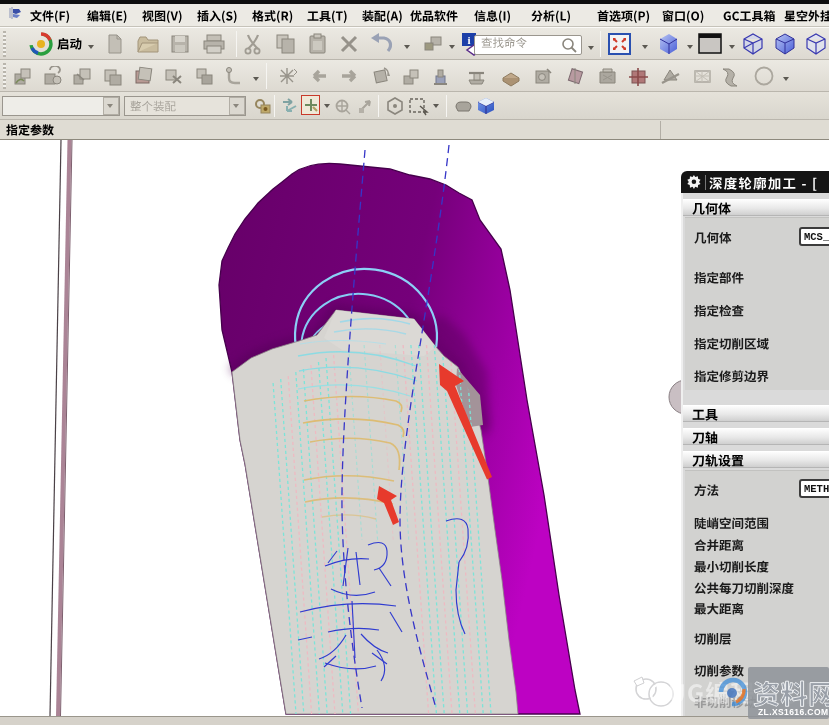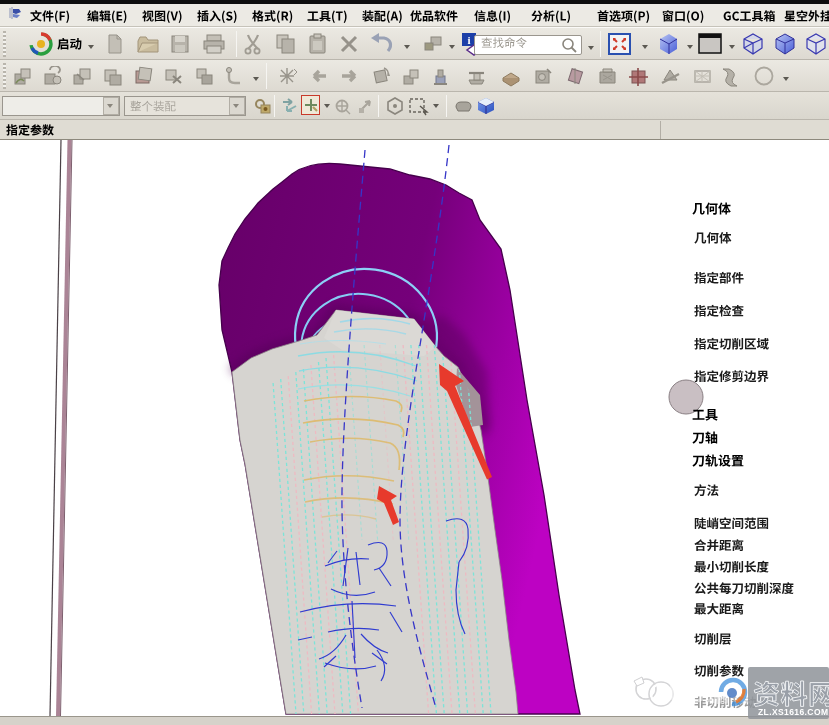--- a/index.html
+++ b/index.html
@@ -361,20 +361,37 @@
       <path d="M3,7 L11,3 L19,7 L19,15 L11,19 L3,15 Z" fill="url(#cb2)"></path>
       <path d="M3,7 L11,11 L19,7 M11,11 L11,19" stroke="#2a2a8a" fill="none"></path>
       <path d="M3,7 L11,3 L19,7 L11,11 Z" fill="#e8f0fa"></path>
       <defs>
         <linearGradient id="cb2" x1="0" y1="0" x2="1" y2="1">
           <stop offset="0" stop-color="#7a9ae8"></stop>
           <stop offset="1" stop-color="#2a50c0"></stop>
         </linearGradient>
       </defs>
     </svg>
+    <div style="position:absolute;left:681px;top:171px;width:148px;height:545px">
+      <div style="position:absolute;left:0;top:0;width:148px;height:22px;background:#151515;border-radius:6px 0 0 0"></div>
+      <svg style="position:absolute;left:5px;top:3px" width="16" height="16">
+        <path d="M8,1 L9.5,3.5 L12.5,2.5 L12.7,5.5 L15.5,6.5 L13.8,9 L15.5,11.5 L12.7,12.5 L12.5,15.5 L9.5,14.5 L8,17 L6.5,14.5 L3.5,15.5 L3.3,12.5 L0.5,11.5 L2.2,9 L0.5,6.5 L3.3,5.5 L3.5,2.5 L6.5,3.5 Z" fill="#f2f2f2" transform="scale(0.88) translate(1,0)"></path>
+        <circle cx="8" cy="8.9" r="2.6" fill="#151515" transform="scale(0.88) translate(1,0)"></circle>
+      </svg>
+      <div style="position:absolute;left:24px;top:4px;width:1px;height:15px;background:#777"></div>
+      <div style="position:absolute;left:0;top:22px;width:148px;height:523px;background:#dadada;border-left:2px solid #efefef"></div>
+      <div style="position:absolute;left:2px;top:28px;width:146px;height:17px;background:linear-gradient(180deg,#fdfdfd,#e8e8e8 55%,#cfcfcf);border-top:1px solid #fff;border-bottom:1px solid #b5b5b5"></div>
+      <div style="position:absolute;left:4px;top:46px;width:144px;height:173px;background:#d2d2d0;border-top:1px solid #c2c2c0"></div>
+      <div style="position:absolute;left:2px;top:234px;width:146px;height:17px;background:linear-gradient(180deg,#fdfdfd,#e8e8e8 55%,#cfcfcf);border-top:1px solid #fff;border-bottom:1px solid #b5b5b5"></div>
+      <div style="position:absolute;left:2px;top:257px;width:146px;height:17px;background:linear-gradient(180deg,#fdfdfd,#e8e8e8 55%,#cfcfcf);border-top:1px solid #fff;border-bottom:1px solid #b5b5b5"></div>
+      <div style="position:absolute;left:2px;top:280px;width:146px;height:17px;background:linear-gradient(180deg,#fdfdfd,#e8e8e8 55%,#cfcfcf);border-top:1px solid #fff;border-bottom:1px solid #b5b5b5"></div>
+      <div style="position:absolute;left:4px;top:299px;width:144px;height:246px;background:#d2d2d0;border-top:1px solid #c2c2c0"></div>
+      <div style="position:absolute;left:118px;top:56px;width:36px;height:19px;background:#fff;border:2px solid #3c3c3c;border-radius:3px;font:bold 10.5px 'Liberation Mono',monospace;color:#111;padding:2px 0 0 3px">MCS_</div>
+      <div style="position:absolute;left:118px;top:308px;width:36px;height:19px;background:#fff;border:2px solid #3c3c3c;border-radius:3px;font:bold 10.5px 'Liberation Mono',monospace;color:#111;padding:2px 0 0 3px">METH</div>
+    </div>
     <svg class="ly" width="829" height="725" viewBox="0 0 829 725">
       <path d="M34.9 10.6C35.2 11.2 35.5 11.8 35.6 12.3H30.5V13.7H32.4C33.1 15.4 33.9 16.9 35 18.1C33.7 19 32.2 19.7 30.3 20.2C30.6 20.5 31 21.2 31.2 21.6C33.1 21 34.7 20.2 36.1 19.1C37.3 20.2 38.9 21 40.8 21.5C41 21.1 41.4 20.5 41.7 20.1C39.9 19.7 38.4 19 37.2 18.1C38.2 16.9 39.1 15.5 39.7 13.7H41.5V12.3H36.3L37.3 12C37.2 11.5 36.8 10.7 36.5 10.2ZM36.1 17.1C35.2 16.1 34.4 15 33.9 13.7H38.1C37.6 15.1 36.9 16.2 36.1 17.1Z M45.8 16.1V17.5H49V21.6H50.5V17.5H53.6V16.1H50.5V14H53V12.6H50.5V10.5H49V12.6H48.1C48.2 12.2 48.3 11.7 48.4 11.2L47 11C46.7 12.4 46.2 14 45.6 14.9C45.9 15.1 46.5 15.4 46.8 15.6C47.1 15.2 47.4 14.6 47.6 14H49V16.1ZM44.9 10.3C44.3 12.1 43.3 13.8 42.2 14.9C42.5 15.2 42.9 16 43 16.4C43.2 16.1 43.5 15.8 43.7 15.5V21.6H45.1V13.4C45.5 12.5 45.9 11.6 46.3 10.8Z M56.8 22.9 57.9 22.5C56.9 20.7 56.4 18.7 56.4 16.7C56.4 14.8 56.9 12.7 57.9 11L56.8 10.5C55.7 12.4 55 14.3 55 16.7C55 19.1 55.7 21.1 56.8 22.9Z M59.6 20.5H61.4V16.9H64.6V15.4H61.4V13.1H65.1V11.6H59.6Z M67.3 22.9C68.4 21.1 69.1 19.1 69.1 16.7C69.1 14.3 68.4 12.4 67.3 10.5L66.2 11C67.2 12.7 67.6 14.8 67.6 16.7C67.6 18.7 67.2 20.7 66.2 22.5Z" fill="#000"></path>
       <path d="M87.7 15.5C87.9 15.4 88.2 15.4 89.1 15.3C88.7 15.8 88.4 16.3 88.3 16.5C87.9 16.9 87.7 17.2 87.4 17.3C87.5 17.6 87.7 18.2 87.8 18.5C88.1 18.3 88.5 18.1 91.1 17.5C91 17.2 91 16.7 91 16.4L89.5 16.7C90.3 15.7 91 14.5 91.5 13.4L90.4 12.7C90.2 13.2 90 13.6 89.8 14L88.9 14.1C89.6 13.1 90.2 11.9 90.6 10.7L89.2 10.3C88.9 11.7 88.2 13.2 87.9 13.6C87.7 14 87.5 14.2 87.3 14.3C87.4 14.6 87.6 15.3 87.7 15.5ZM94.1 10.6C94.2 10.9 94.3 11.2 94.5 11.5H91.8V14.1C91.8 15.6 91.8 17.6 91.2 19.3L90.9 18.3C89.6 18.8 88.2 19.3 87.3 19.7L87.7 21L91.1 19.4C91 19.8 90.8 20.2 90.6 20.6C90.9 20.7 91.4 21.2 91.6 21.4C92.3 20.4 92.7 19.1 92.9 17.8V21.5H94V18.9H94.5V21.2H95.4V18.9H95.9V21.2H96.7V18.9H97.2V20.3C97.2 20.4 97.2 20.5 97.2 20.5C97.1 20.5 96.9 20.5 96.8 20.5C96.9 20.7 97 21.2 97 21.5C97.5 21.5 97.8 21.4 98 21.3C98.3 21.1 98.3 20.8 98.3 20.4V15.4H93.1L93.1 14.7H98.1V11.5H96C95.9 11.1 95.7 10.6 95.5 10.2ZM94.5 16.6V17.8H94V16.6ZM95.4 16.6H95.9V17.8H95.4ZM96.7 16.6H97.2V17.8H96.7ZM93.1 12.7H96.8V13.6H93.1Z M105.9 11.7H108.4V12.4H105.9ZM104.6 10.7V13.4H109.8V10.7ZM99.9 16.8C100 16.7 100.4 16.6 100.8 16.6H101.7V17.9C100.8 18.1 100 18.2 99.3 18.3L99.6 19.7L101.7 19.3V21.5H103.1V19L104.1 18.8L104 17.6L103.1 17.7V16.6H103.8V15.3H103.1V13.6H101.7V15.3H101.1C101.4 14.6 101.7 13.8 101.9 13H104V11.6H102.3C102.4 11.3 102.4 10.9 102.5 10.6L101.1 10.3C101.1 10.7 101 11.2 100.9 11.6H99.5V13H100.6C100.4 13.7 100.2 14.4 100.1 14.6C99.9 15.1 99.7 15.5 99.4 15.6C99.6 15.9 99.8 16.5 99.9 16.8ZM108.3 15.1V15.7H105.9V15.1ZM103.7 19.3 104 20.6 108.3 20.2V21.6H109.7V20.1L110.6 20L110.6 18.8L109.7 18.9V15.1H110.5V13.9H104V15.1H104.6V19.3ZM108.3 16.8V17.4H105.9V16.8ZM108.3 18.4V19L105.9 19.2V18.4Z M113.8 22.9 114.9 22.5C113.9 20.7 113.4 18.7 113.4 16.7C113.4 14.8 113.9 12.7 114.9 11L113.8 10.5C112.7 12.4 112 14.3 112 16.7C112 19.1 112.7 21.1 113.8 22.9Z M116.6 20.5H122.2V19H118.4V16.6H121.5V15.1H118.4V13.1H122.1V11.6H116.6Z M124.6 22.9C125.8 21.1 126.4 19.1 126.4 16.7C126.4 14.3 125.8 12.4 124.6 10.5L123.5 11C124.5 12.7 125 14.8 125 16.7C125 18.7 124.5 20.7 123.5 22.5Z" fill="#000"></path>
       <path d="M147.2 10.8V17.2H148.6V12.1H151.7V17.2H153.1V10.8ZM149.4 12.8V14.7C149.4 16.5 149.1 18.9 146.1 20.5C146.3 20.7 146.8 21.3 147 21.6C148.5 20.8 149.4 19.8 150 18.6V20.1C150 21.1 150.4 21.4 151.3 21.4H152.2C153.4 21.4 153.6 20.8 153.7 19C153.4 18.9 152.9 18.7 152.6 18.4C152.5 20 152.5 20.4 152.2 20.4H151.6C151.4 20.4 151.3 20.3 151.3 19.9V17.2H150.5C150.7 16.3 150.8 15.5 150.8 14.7V12.8ZM143.6 10.9C143.9 11.3 144.3 11.9 144.5 12.3H142.6V13.6H145.2C144.5 15 143.4 16.3 142.3 17C142.5 17.3 142.8 18.1 142.9 18.5C143.2 18.2 143.6 17.9 143.9 17.6V21.6H145.3V16.9C145.6 17.3 145.9 17.8 146.1 18.2L147 17C146.8 16.8 146.1 15.9 145.6 15.4C146.1 14.6 146.6 13.7 146.9 12.8L146.1 12.3L145.9 12.3H145L145.8 11.8C145.6 11.4 145.1 10.8 144.7 10.3Z M154.9 10.8V21.6H156.2V21.1H163.7V21.6H165.2V10.8ZM157.2 18.8C158.8 19 160.8 19.5 162 19.9H156.2V16.3C156.4 16.6 156.7 17 156.8 17.3C157.4 17.1 158.1 16.9 158.7 16.7L158.3 17.3C159.3 17.5 160.6 17.9 161.3 18.3L161.9 17.4C161.2 17.1 160.1 16.7 159.1 16.5C159.4 16.4 159.8 16.2 160.1 16.1C161 16.5 162 16.9 163.1 17.1C163.2 16.9 163.5 16.5 163.7 16.2V19.9H162.1L162.7 18.9C161.5 18.5 159.5 18.1 157.8 17.9ZM158.8 12.1C158.3 12.9 157.3 13.8 156.3 14.3C156.6 14.5 157 15 157.2 15.2C157.5 15 157.7 14.9 158 14.7C158.2 14.9 158.5 15.1 158.8 15.3C158 15.7 157.1 15.9 156.2 16.1V12.1ZM159 12.1H163.7V16C162.9 15.9 162 15.7 161.3 15.4C162.1 14.8 162.8 14.1 163.3 13.4L162.5 12.9L162.3 13H159.6C159.8 12.8 159.9 12.6 160 12.4ZM160 14.8C159.6 14.6 159.2 14.3 158.9 14H161.2C160.9 14.3 160.5 14.6 160 14.8Z M168.8 22.9 169.9 22.5C168.9 20.7 168.4 18.7 168.4 16.7C168.4 14.8 168.9 12.7 169.9 11L168.8 10.5C167.7 12.4 167 14.3 167 16.7C167 19.1 167.7 21.1 168.8 22.9Z M173.2 20.5H175.3L178 11.6H176.2L175.1 15.9C174.8 16.9 174.6 17.8 174.3 18.8H174.3C174 17.8 173.8 16.9 173.5 15.9L172.3 11.6H170.5Z M179.7 22.9C180.8 21.1 181.5 19.1 181.5 16.7C181.5 14.3 180.8 12.4 179.7 10.5L178.6 11C179.6 12.7 180.1 14.8 180.1 16.7C180.1 18.7 179.6 20.7 178.6 22.5Z" fill="#000"></path>
       <path d="M205.9 17.4V18.6H206.8V19.8H205.6V14.4H208.5V13.1H205.6V12C206.5 11.8 207.4 11.7 208.1 11.5L207.4 10.3C205.9 10.7 203.7 11 201.7 11.1C201.9 11.4 202 11.9 202.1 12.3C202.8 12.2 203.5 12.2 204.3 12.1V13.1H201.4V14.4H204.3V19.8H202.9V18.6H203.9V17.4H202.9V16.3C203.3 16.2 203.7 16.1 204.1 16L203.5 14.8C203 15 202.3 15.3 201.7 15.5V21.6H202.9V21.1H206.8V21.6H208.1V15.2H205.9V16.4H206.8V17.4ZM198.7 10.3V12.6H197.5V13.9H198.7V16.1L197.3 16.4L197.6 17.8L198.7 17.5V20C198.7 20.1 198.6 20.2 198.5 20.2C198.4 20.2 198 20.2 197.7 20.2C197.8 20.5 198 21.1 198 21.5C198.7 21.5 199.2 21.4 199.6 21.2C200 21 200 20.6 200 20V17.2L201.2 16.8L201.1 15.5L200 15.8V13.9H201V12.6H200V10.3Z M212.3 11.6C213 12.1 213.6 12.8 214.1 13.5C213.4 16.7 212 19 209.4 20.3C209.8 20.5 210.4 21.1 210.7 21.4C212.9 20.2 214.4 18.1 215.3 15.4C216.5 17.6 217.6 20.1 220 21.5C220.1 21 220.5 20.2 220.7 19.8C216.9 17.4 217 13.2 213.2 10.4Z M223.8 22.9 224.9 22.5C223.9 20.7 223.4 18.7 223.4 16.7C223.4 14.8 223.9 12.7 224.9 11L223.8 10.5C222.7 12.4 222 14.3 222 16.7C222 19.1 222.7 21.1 223.8 22.9Z M229.3 20.7C231.3 20.7 232.5 19.4 232.5 18C232.5 16.7 231.8 16 230.8 15.6L229.6 15.1C228.8 14.8 228.2 14.5 228.2 13.9C228.2 13.3 228.7 13 229.5 13C230.2 13 230.8 13.3 231.4 13.7L232.3 12.6C231.5 11.9 230.5 11.5 229.5 11.5C227.7 11.5 226.4 12.6 226.4 14C226.4 15.3 227.3 16 228.2 16.4L229.4 16.9C230.2 17.2 230.7 17.5 230.7 18.1C230.7 18.7 230.2 19.1 229.3 19.1C228.5 19.1 227.7 18.7 227.1 18.1L226 19.4C226.9 20.2 228.1 20.7 229.3 20.7Z M234.7 22.9C235.9 21.1 236.5 19.1 236.5 16.7C236.5 14.3 235.9 12.4 234.7 10.5L233.6 11C234.7 12.7 235.1 14.8 235.1 16.7C235.1 18.7 234.7 20.7 233.6 22.5Z" fill="#000"></path>
       <path d="M259.1 12.8H261.1C260.8 13.3 260.5 13.8 260.1 14.3C259.7 13.8 259.3 13.4 259.1 12.9ZM254.1 10.3V12.8H252.5V14.1H254C253.7 15.6 253 17.2 252.3 18.2C252.5 18.5 252.8 19.1 252.9 19.5C253.4 18.8 253.8 18 254.1 17V21.6H255.5V16C255.7 16.4 256 16.9 256.1 17.2L256.2 17C256.5 17.3 256.7 17.7 256.9 18L257.5 17.7V21.6H258.8V21.2H261.3V21.5H262.7V17.6L262.9 17.7C263.1 17.3 263.5 16.8 263.8 16.5C262.8 16.2 261.9 15.7 261.1 15.2C261.9 14.3 262.5 13.2 262.9 11.9L262 11.5L261.8 11.6H259.8C260 11.3 260.1 11 260.2 10.7L258.9 10.3C258.4 11.5 257.7 12.6 256.8 13.4V12.8H255.5V10.3ZM258.8 19.9V18.3H261.3V19.9ZM258.8 17.1C259.2 16.8 259.7 16.5 260.1 16.1C260.6 16.4 261 16.8 261.6 17.1ZM258.3 14C258.5 14.4 258.8 14.8 259.2 15.1C258.4 15.8 257.5 16.3 256.5 16.6L256.9 16.1C256.7 15.8 255.8 14.7 255.5 14.4V14.1H256.5C256.8 14.4 257.2 14.7 257.4 14.9C257.7 14.6 258 14.3 258.3 14Z M270.5 10.3C270.5 11 270.5 11.7 270.6 12.4H264.6V13.8H270.6C270.9 18 271.8 21.6 273.9 21.6C275 21.6 275.5 21 275.7 18.7C275.3 18.6 274.8 18.2 274.5 17.9C274.4 19.4 274.3 20.1 274 20.1C273.1 20.1 272.4 17.3 272.1 13.8H275.4V12.4H274.3L275.1 11.6C274.8 11.2 274.1 10.7 273.5 10.3L272.6 11.1C273 11.5 273.6 12 274 12.4H272.1C272.1 11.7 272.1 11 272.1 10.3ZM264.6 19.8 265 21.2C266.6 20.9 268.7 20.5 270.7 20L270.6 18.8L268.3 19.2V16.5H270.3V15.1H265.1V16.5H266.9V19.4C266 19.6 265.2 19.7 264.6 19.8Z M278.8 22.9 279.9 22.5C278.9 20.7 278.4 18.7 278.4 16.7C278.4 14.8 278.9 12.7 279.9 11L278.8 10.5C277.7 12.4 277 14.3 277 16.7C277 19.1 277.7 21.1 278.8 22.9Z M283.4 15.7V13H284.6C285.7 13 286.3 13.3 286.3 14.3C286.3 15.3 285.7 15.7 284.6 15.7ZM286.5 20.5H288.4L286.4 16.9C287.4 16.5 288.1 15.6 288.1 14.3C288.1 12.3 286.6 11.6 284.7 11.6H281.6V20.5H283.4V17.1H284.6Z M290.4 22.9C291.6 21.1 292.2 19.1 292.2 16.7C292.2 14.3 291.6 12.4 290.4 10.5L289.3 11C290.4 12.7 290.8 14.8 290.8 16.7C290.8 18.7 290.4 20.7 289.3 22.5Z" fill="#000"></path>
       <path d="M307.5 19.3V20.7H318.5V19.3H313.8V13.1H317.8V11.5H308.2V13.1H312.1V19.3Z M321.4 10.9V17.7H319.5V19H322.5C321.7 19.5 320.4 20.2 319.3 20.5C319.7 20.8 320.2 21.3 320.4 21.6C321.6 21.2 323.1 20.4 324.1 19.7L323 19H326.7L326 19.7C327.3 20.3 328.7 21.1 329.5 21.6L330.7 20.5C329.9 20.1 328.7 19.5 327.5 19H330.5V17.7H328.7V10.9ZM322.8 17.7V17H327.2V17.7ZM322.8 13.7H327.2V14.3H322.8ZM322.8 12.7V12H327.2V12.7ZM322.8 15.3H327.2V16H322.8Z M333.8 22.9 334.9 22.5C333.9 20.7 333.4 18.7 333.4 16.7C333.4 14.8 333.9 12.7 334.9 11L333.8 10.5C332.7 12.4 332 14.3 332 16.7C332 19.1 332.7 21.1 333.8 22.9Z M338.4 20.5H340.2V13.1H342.7V11.6H335.9V13.1H338.4Z M344.8 22.9C345.9 21.1 346.6 19.1 346.6 16.7C346.6 14.3 345.9 12.4 344.8 10.5L343.7 11C344.7 12.7 345.1 14.8 345.1 16.7C345.1 18.7 344.7 20.7 343.7 22.5Z" fill="#000"></path>
       <path d="M362.6 11.7C363.1 12 363.8 12.6 364.1 13L364.9 12.1C364.6 11.7 363.9 11.2 363.4 10.9ZM367 16.1 367.2 16.6H362.5V17.7H366.1C365.1 18.3 363.7 18.8 362.3 19C362.6 19.3 362.9 19.8 363.1 20.1C363.7 19.9 364.3 19.8 364.9 19.5V19.7C364.9 20.3 364.5 20.5 364.2 20.6C364.4 20.8 364.6 21.4 364.6 21.7C364.9 21.5 365.4 21.4 368.8 20.7C368.8 20.4 368.9 19.9 368.9 19.5L366.3 20V18.9C366.9 18.6 367.5 18.2 367.9 17.8C368.9 19.8 370.4 21 372.9 21.5C373 21.1 373.4 20.6 373.7 20.3C372.7 20.2 371.8 19.9 371.1 19.5C371.7 19.2 372.4 18.8 373 18.4L372.1 17.7H373.5V16.6H368.9C368.8 16.3 368.6 16 368.4 15.7ZM370.2 18.8C369.8 18.5 369.5 18.1 369.3 17.7H371.9C371.4 18.1 370.7 18.5 370.2 18.8ZM369.3 10.3V11.7H366.7V12.9H369.3V14.4H367V15.6H373.1V14.4H370.7V12.9H373.4V11.7H370.7V10.3ZM362.3 14.4 362.8 15.6C363.5 15.3 364.2 15 365 14.7V16.1H366.3V10.3H365V13.4C364 13.8 363 14.2 362.3 14.4Z M380.4 10.9V12.2H383.8V14.5H380.5V19.5C380.5 21 380.9 21.4 382.2 21.4C382.5 21.4 383.6 21.4 383.9 21.4C385.2 21.4 385.6 20.8 385.7 18.8C385.3 18.7 384.7 18.4 384.4 18.2C384.3 19.8 384.3 20.1 383.8 20.1C383.6 20.1 382.7 20.1 382.4 20.1C382 20.1 381.9 20 381.9 19.5V15.9H383.8V16.6H385.2V10.9ZM375.8 18.8H378.6V19.6H375.8ZM375.8 17.8V16.9C376 17 376.2 17.2 376.3 17.3C376.9 16.7 377 15.8 377 15.1V14.2H377.4V16.1C377.4 16.8 377.6 17 378.1 17C378.2 17 378.4 17 378.5 17H378.6V17.8ZM374.5 10.7V12H376.1V13H374.7V21.5H375.8V20.8H378.6V21.3H379.8V13H378.5V12H380V10.7ZM377.1 13V12H377.5V13ZM375.8 16.9V14.2H376.4V15.1C376.4 15.7 376.3 16.3 375.8 16.9ZM378.1 14.2H378.6V16.3L378.6 16.3C378.5 16.3 378.5 16.3 378.4 16.3C378.4 16.3 378.2 16.3 378.2 16.3C378.1 16.3 378.1 16.3 378.1 16.1Z M388.8 22.9 389.9 22.5C388.9 20.7 388.4 18.7 388.4 16.7C388.4 14.8 388.9 12.7 389.9 11L388.8 10.5C387.7 12.4 387 14.3 387 16.7C387 19.1 387.7 21.1 388.8 22.9Z M390.5 20.5H392.3L392.9 18.2H395.8L396.4 20.5H398.3L395.4 11.6H393.3ZM393.3 16.8 393.6 15.9C393.8 14.9 394.1 13.9 394.3 13H394.4C394.6 13.9 394.9 14.9 395.1 15.9L395.4 16.8Z M399.9 22.9C401.1 21.1 401.7 19.1 401.7 16.7C401.7 14.3 401.1 12.4 399.9 10.5L398.9 11C399.9 12.7 400.3 14.8 400.3 16.7C400.3 18.7 399.9 20.7 398.9 22.5Z" fill="#000"></path>
       <path d="M417.5 15.1V19.5C417.5 20.8 417.8 21.3 419 21.3C419.2 21.3 419.9 21.3 420.1 21.3C421.2 21.3 421.5 20.7 421.7 18.7C421.3 18.6 420.7 18.4 420.4 18.1C420.3 19.7 420.3 20 420 20C419.9 20 419.3 20 419.2 20C419 20 418.9 19.9 418.9 19.5V15.1ZM418.4 11.3C418.9 11.8 419.6 12.6 419.9 13.1H417.4C417.4 12.2 417.4 11.4 417.4 10.5H416C416 11.4 416 12.2 416 13.1H413.5V14.4H415.9C415.7 17 415.1 19.1 413.1 20.5C413.5 20.7 413.9 21.2 414.1 21.6C416.4 20 417.1 17.4 417.3 14.4H421.5V13.1H419.9L421 12.3C420.6 11.8 419.9 11.1 419.4 10.6ZM412.9 10.3C412.3 12.1 411.3 13.8 410.3 14.9C410.5 15.2 410.9 16 411 16.3C411.3 16.1 411.5 15.8 411.7 15.6V21.6H413.1V13.4C413.6 12.6 414 11.6 414.3 10.8Z M425.9 12.2H430.1V13.8H425.9ZM424.5 10.8V15.1H431.6V10.8ZM422.8 16.1V21.6H424.2V21H426V21.5H427.4V16.1ZM424.2 19.6V17.5H426V19.6ZM428.4 16.1V21.6H429.8V21H431.8V21.5H433.2V16.1ZM429.8 19.6V17.5H431.8V19.6Z M440.8 10.3C440.6 12.1 440.2 13.9 439.4 15C439.7 15.2 440.3 15.6 440.5 15.8C441 15.1 441.3 14.3 441.6 13.3H444.1C444 14.1 443.8 14.8 443.7 15.3L444.8 15.6C445.1 14.7 445.4 13.4 445.6 12.2L444.7 12L444.5 12H441.9C442.1 11.5 442.1 11 442.2 10.5ZM441.7 14.4V15C441.7 16.5 441.5 18.9 439.2 20.6C439.5 20.8 440 21.3 440.3 21.6C441.4 20.7 442.1 19.7 442.5 18.6C443 19.9 443.7 20.9 444.8 21.6C445 21.2 445.5 20.6 445.8 20.4C444.3 19.6 443.5 18 443.1 16.2C443.1 15.7 443.1 15.4 443.1 15V14.4ZM435 16.8C435.1 16.7 435.6 16.6 436 16.6H437.1V17.9C436.1 18 435.1 18.2 434.3 18.2L434.6 19.7L437.1 19.3V21.5H438.4V19.1L439.8 18.8L439.7 17.5L438.4 17.7V16.6H439.6L439.6 15.3H438.4V13.6H437.1V15.3H436.3C436.6 14.6 436.9 13.8 437.2 13H439.7V11.6H437.7L437.9 10.6L436.5 10.3C436.4 10.8 436.4 11.2 436.2 11.6H434.5V13H435.8C435.6 13.7 435.4 14.4 435.2 14.6C435 15.1 434.8 15.5 434.6 15.6C434.7 15.9 434.9 16.5 435 16.8Z M449.8 16.1V17.5H453V21.6H454.5V17.5H457.6V16.1H454.5V14H457V12.6H454.5V10.5H453V12.6H452.1C452.2 12.2 452.3 11.7 452.4 11.2L451 11C450.7 12.4 450.2 14 449.6 14.9C449.9 15.1 450.5 15.4 450.8 15.6C451.1 15.2 451.4 14.6 451.6 14H453V16.1ZM448.9 10.3C448.3 12.1 447.3 13.8 446.2 14.9C446.5 15.2 446.9 16 447 16.4C447.2 16.1 447.5 15.8 447.7 15.5V21.6H449.1V13.4C449.5 12.5 449.9 11.6 450.3 10.8Z" fill="#000"></path>
       <path d="M478.6 14V15.1H484.6V14ZM478.6 15.7V16.9H484.6V15.7ZM478.4 17.5V21.6H479.6V21.2H483.5V21.5H484.8V17.5ZM479.6 20V18.7H483.5V20ZM480.5 10.7C480.7 11.2 481 11.8 481.2 12.2H477.8V13.3H485.5V12.2H481.9L482.6 11.9C482.4 11.4 482 10.8 481.7 10.3ZM476.8 10.3C476.3 12.1 475.3 13.8 474.3 14.9C474.5 15.2 474.9 16 475 16.3C475.3 15.9 475.6 15.6 475.9 15.1V21.6H477.2V12.9C477.6 12.2 477.9 11.4 478.1 10.7Z M489.6 14H494.3V14.6H489.6ZM489.6 15.6H494.3V16.2H489.6ZM489.6 12.5H494.3V13H489.6ZM489 18V19.7C489 21 489.5 21.4 491.2 21.4C491.5 21.4 493.1 21.4 493.5 21.4C494.8 21.4 495.2 21 495.4 19.3C495 19.2 494.4 19 494.1 18.8C494 19.9 493.9 20.1 493.3 20.1C492.9 20.1 491.6 20.1 491.3 20.1C490.6 20.1 490.5 20 490.5 19.7V18ZM494.9 18.1C495.4 19 496 20.1 496.1 20.8L497.5 20.2C497.3 19.4 496.7 18.4 496.2 17.6ZM487.5 17.8C487.2 18.7 486.8 19.7 486.4 20.3L487.7 21C488.1 20.3 488.5 19.2 488.8 18.4ZM491 17.7C491.5 18.2 492.2 19 492.4 19.6L493.6 18.9C493.3 18.4 492.8 17.8 492.3 17.3H495.8V11.4H492.5C492.6 11.1 492.8 10.8 493 10.4L491.3 10.2C491.2 10.5 491.1 11 490.9 11.4H488.2V17.3H491.6Z M500.8 22.9 501.9 22.5C500.9 20.7 500.4 18.7 500.4 16.7C500.4 14.8 500.9 12.7 501.9 11L500.8 10.5C499.7 12.4 499 14.3 499 16.7C499 19.1 499.7 21.1 500.8 22.9Z M503.6 20.5H505.4V11.6H503.6Z M508.2 22.9C509.4 21.1 510 19.1 510 16.7C510 14.3 509.4 12.4 508.2 10.5L507.1 11C508.1 12.7 508.6 14.8 508.6 16.7C508.6 18.7 508.1 20.7 507.1 22.5Z" fill="#000"></path>

